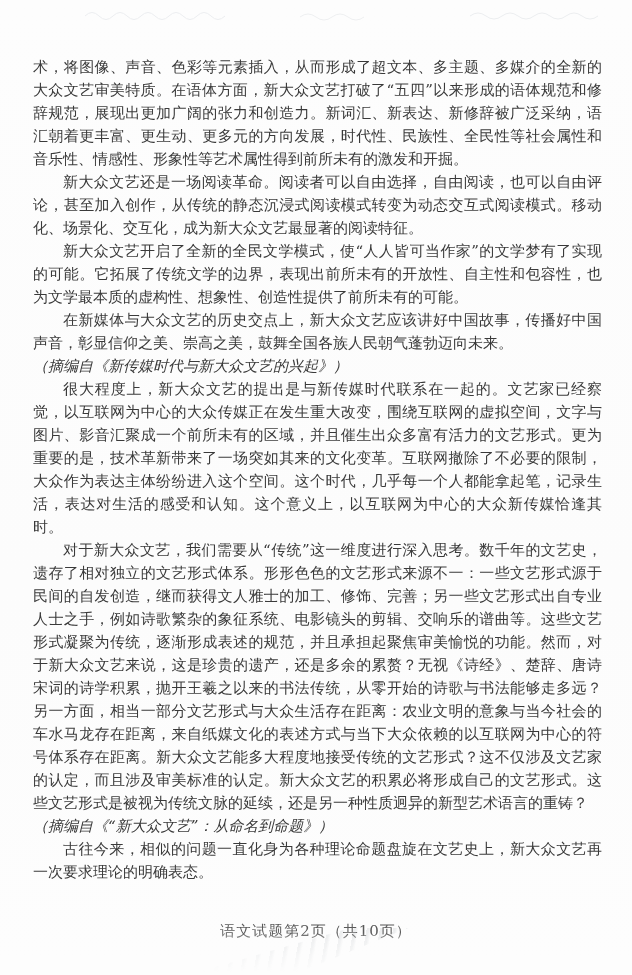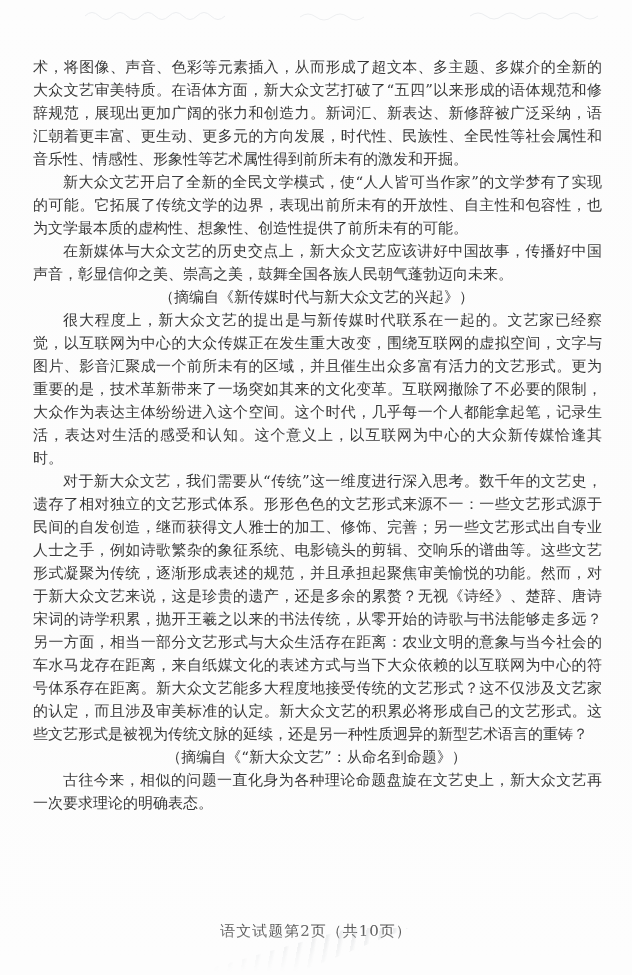--- a/index.html
+++ b/index.html
@@ -38,23 +38,24 @@
     word-break: break-all;
   }
   .para {
     margin: 0;
     text-indent: 2em;
   }
   .para.no-indent {
     text-indent: 0;
   }
   .para.attribution {
-    text-align: center;
+    text-align: left;
     text-indent: 0;
     padding-right: 2px;
+    font-style: italic;
   }
   .para.heading {
     font-weight: 700;
     color: #2e2e2e;
   }
   .footer {
     position: absolute;
     top: 922px;
     left: 0;
     width: 632px;
@@ -96,20 +97,21 @@
 <div class="page">
 
   <svg class="scan-squiggle" viewBox="0 0 632 26" xmlns="http://www.w3.org/2000/svg" aria-hidden="true">
     <path d="M85,14 q7,-7 14,0 t14,0 t14,0 t14,0 t14,0 t14,0 t14,0 t14,0 t14,0 t14,0" fill="none" stroke="#ccd1d7" stroke-width="1"></path>
     <path d="M300,15 q8,-6 16,0 t16,0 t16,0 t16,0" fill="none" stroke="#d2d6db" stroke-width="1"></path>
     <path d="M470,14 q8,-6 16,0 t16,0 t16,0 t16,0 t16,0 t16,0 t16,0 t16,0" fill="none" stroke="#ccd1d7" stroke-width="1"></path>
   </svg>
 
   <div class="content">
     <p class="para no-indent">术，将图像、声音、色彩等元素插入，从而形成了超文本、多主题、多媒介的全新的大众文艺审美特质。在语体方面，新大众文艺打破了“五四”以来形成的语体规范和修辞规范，展现出更加广阔的张力和创造力。新词汇、新表达、新修辞被广泛采纳，语汇朝着更丰富、更生动、更多元的方向发展，时代性、民族性、全民性等社会属性和音乐性、情感性、形象性等艺术属性得到前所未有的激发和开掘。</p>
+    <p class="para">新大众文艺还是一场阅读革命。阅读者可以自由选择，自由阅读，也可以自由评论，甚至加入创作，从传统的静态沉浸式阅读模式转变为动态交互式阅读模式。移动化、场景化、交互化，成为新大众文艺最显著的阅读特征。</p>
     <p class="para">新大众文艺开启了全新的全民文学模式，使“人人皆可当作家”的文学梦有了实现的可能。它拓展了传统文学的边界，表现出前所未有的开放性、自主性和包容性，也为文学最本质的虚构性、想象性、创造性提供了前所未有的可能。</p>
     <p class="para">在新媒体与大众文艺的历史交点上，新大众文艺应该讲好中国故事，传播好中国声音，彰显信仰之美、崇高之美，鼓舞全国各族人民朝气蓬勃迈向未来。</p>
     <p class="para attribution">（摘编自《新传媒时代与新大众文艺的兴起》）</p>
     <p class="para">很大程度上，新大众文艺的提出是与新传媒时代联系在一起的。文艺家已经察觉，以互联网为中心的大众传媒正在发生重大改变，围绕互联网的虚拟空间，文字与图片、影音汇聚成一个前所未有的区域，并且催生出众多富有活力的文艺形式。更为重要的是，技术革新带来了一场突如其来的文化变革。互联网撤除了不必要的限制，大众作为表达主体纷纷进入这个空间。这个时代，几乎每一个人都能拿起笔，记录生活，表达对生活的感受和认知。这个意义上，以互联网为中心的大众新传媒恰逢其时。</p>
     <p class="para">对于新大众文艺，我们需要从“传统”这一维度进行深入思考。数千年的文艺史，遗存了相对独立的文艺形式体系。形形色色的文艺形式来源不一：一些文艺形式源于民间的自发创造，继而获得文人雅士的加工、修饰、完善；另一些文艺形式出自专业人士之手，例如诗歌繁杂的象征系统、电影镜头的剪辑、交响乐的谱曲等。这些文艺形式凝聚为传统，逐渐形成表述的规范，并且承担起聚焦审美愉悦的功能。然而，对于新大众文艺来说，这是珍贵的遗产，还是多余的累赘？无视《诗经》、楚辞、唐诗宋词的诗学积累，抛开王羲之以来的书法传统，从零开始的诗歌与书法能够走多远？另一方面，相当一部分文艺形式与大众生活存在距离：农业文明的意象与当今社会的车水马龙存在距离，来自纸媒文化的表述方式与当下大众依赖的以互联网为中心的符号体系存在距离。新大众文艺能多大程度地接受传统的文艺形式？这不仅涉及文艺家的认定，而且涉及审美标准的认定。新大众文艺的积累必将形成自己的文艺形式。这些文艺形式是被视为传统文脉的延续，还是另一种性质迥异的新型艺术语言的重铸？</p>
     <p class="para attribution">（摘编自《“新大众文艺”：从命名到命题》）</p>
     <p class="para">古往今来，相似的问题一直化身为各种理论命题盘旋在文艺史上，新大众文艺再一次要求理论的明确表态。</p>
   </div>
 
   <div class="footer">

